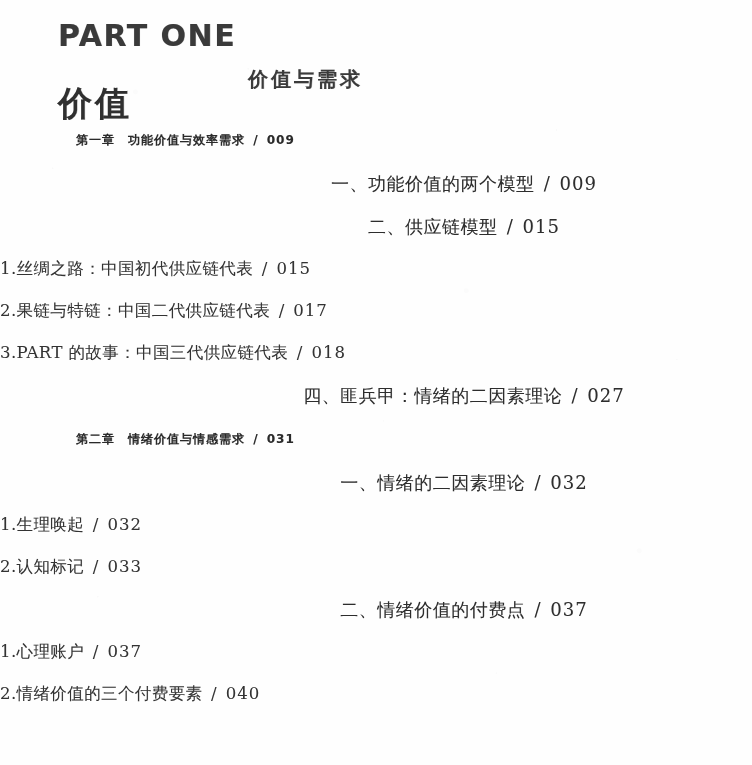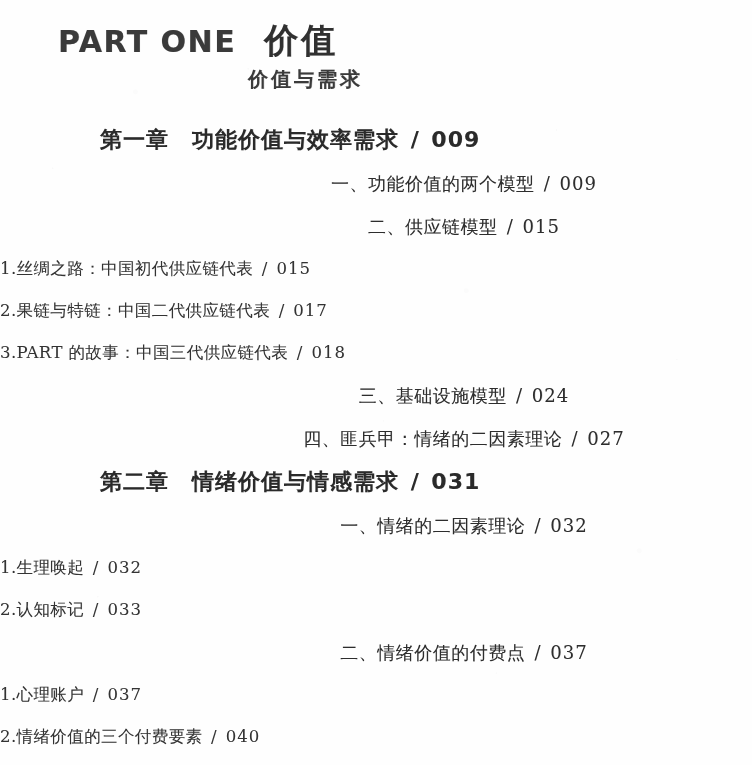--- a/index.html
+++ b/index.html
@@ -31,20 +31,21 @@
   }
 
   
   .part-head {
     position: absolute;
     left: 58px;
     top: 18px;
     display: flex;
     align-items: baseline;
     gap: 28px;
+    flex-direction: column;
   }
   .part-label {
     font-family: "DejaVu Sans", "Liberation Sans", sans-serif;
     font-weight: 700;
     font-size: 30px;
     letter-spacing: 1.5px;
     color: #3a3a3a;
     text-shadow: 0.4px 0.3px 0 rgba(120,120,120,0.55), -0.3px 0.2px 0 rgba(160,160,160,0.4);
   }
   .part-title-cn {
@@ -76,24 +77,24 @@
     width: 752px;
   }
   .toc-row {
     display: block;
     white-space: nowrap;
     color: #2e2e2e;
   }
 
   
   .lvl-chapter {
-    padding-left: 100px;
+    padding-left: 76px;
     font-family: "DejaVu Sans", "Liberation Sans", sans-serif;
     font-weight: 700;
-    font-size: 22px;
+    font-size: 12px;
     letter-spacing: 1px;
     line-height: 44px;
     color: #2a2a2a;
     text-shadow: 0.4px 0.25px 0 rgba(130,130,130,0.45);
   }
 
   
   .lvl-1 {
     padding-left: 176px;
     font-size: 18px;
@@ -144,21 +145,20 @@
 
   <div class="part-sub">价值与需求</div>
 
   <div class="toc" id="toc">
       <div class="toc-row lvl-chapter"><span>第一章</span><span> 功能价值与效率需求</span><span class="slash"> / </span><span class="pg">009</span></div>
       <div class="toc-row lvl-1"><span>一、</span><span>功能价值的两个模型</span><span class="slash"> / </span><span class="pg">009</span></div>
       <div class="toc-row lvl-1"><span>二、</span><span>供应链模型</span><span class="slash"> / </span><span class="pg">015</span></div>
       <div class="toc-row lvl-2"><span>1.</span><span>丝绸之路：中国初代供应链代表</span><span class="slash"> / </span><span class="pg">015</span></div>
       <div class="toc-row lvl-2"><span>2.</span><span>果链与特链：中国二代供应链代表</span><span class="slash"> / </span><span class="pg">017</span></div>
       <div class="toc-row lvl-2"><span>3.</span><span>PART 的故事：中国三代供应链代表</span><span class="slash"> / </span><span class="pg">018</span></div>
-      <div class="toc-row lvl-1"><span>三、</span><span>基础设施模型</span><span class="slash"> / </span><span class="pg">024</span></div>
       <div class="toc-row lvl-1"><span>四、</span><span>匪兵甲：情绪的二因素理论</span><span class="slash"> / </span><span class="pg">027</span></div>
       <div class="toc-row lvl-chapter"><span>第二章</span><span> 情绪价值与情感需求</span><span class="slash"> / </span><span class="pg">031</span></div>
       <div class="toc-row lvl-1"><span>一、</span><span>情绪的二因素理论</span><span class="slash"> / </span><span class="pg">032</span></div>
       <div class="toc-row lvl-2"><span>1.</span><span>生理唤起</span><span class="slash"> / </span><span class="pg">032</span></div>
       <div class="toc-row lvl-2"><span>2.</span><span>认知标记</span><span class="slash"> / </span><span class="pg">033</span></div>
       <div class="toc-row lvl-1"><span>二、</span><span>情绪价值的付费点</span><span class="slash"> / </span><span class="pg">037</span></div>
       <div class="toc-row lvl-2"><span>1.</span><span>心理账户</span><span class="slash"> / </span><span class="pg">037</span></div>
       <div class="toc-row lvl-2"><span>2.</span><span>情绪价值的三个付费要素</span><span class="slash"> / </span><span class="pg">040</span></div>
     </div>
 

